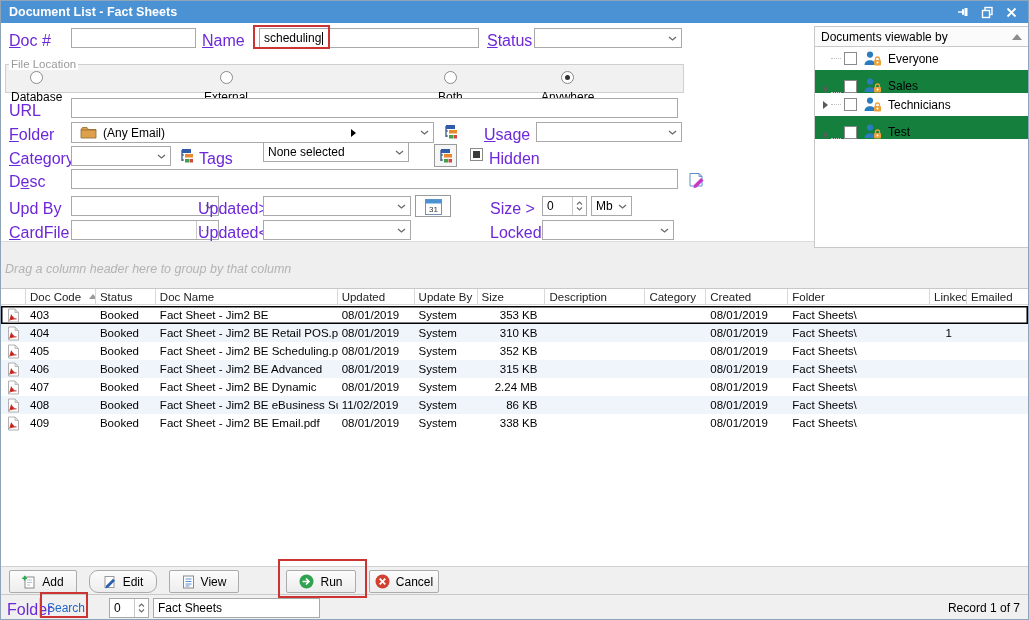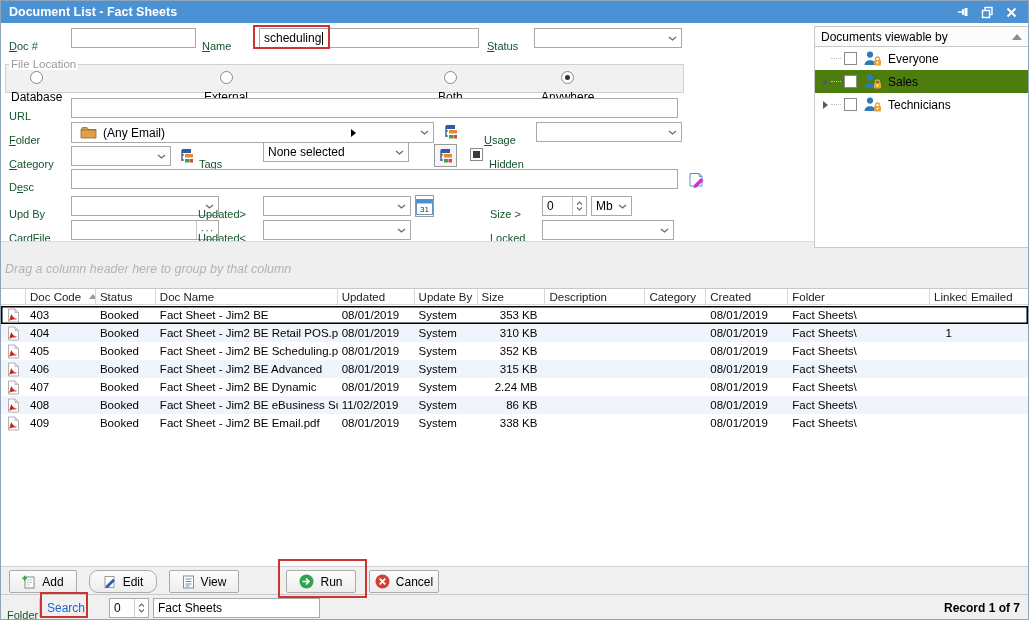--- a/index.html
+++ b/index.html
@@ -11,21 +11,21 @@
   }
   
   #titlebar {
     position: absolute; left:0; top:0; width:100%; height:22px;
     background: #4b92d4; display:flex; align-items:center;
     color:#fff; font-size:12.5px; font-weight:bold; padding-left:8px;
   }
   #titlebar .win-btns { margin-left:auto; display:flex; gap:6px; padding-right:8px; }
   #titlebar .win-btn { width:18px; height:16px; display:flex; align-items:center; justify-content:center; cursor:pointer; }
   
-  .lbl { position:absolute; font-size:11px; color:#14532d; white-space:nowrap;margin-top:8px; }
+  .lbl { position:absolute; font-size:16px; color:#6d28d9; white-space:nowrap; }
   .lbl .u { text-decoration: underline; }
   .tb, .sel, .spin {
     position:absolute; height:20px; background:#fff;
     border:1px solid #a9a9a9; font-size:12px; color:#000;
     display:flex; align-items:center; overflow:hidden;
   }
   .tb { padding:0 4px; }
   .sel { padding-left:4px; }
   .sel .sel-text { flex:1; white-space:nowrap; }
   .chev { width:17px; height:100%; display:flex; align-items:center; justify-content:center; flex:0 0 auto; }
@@ -41,21 +41,21 @@
   .radio { position:absolute; top:70px; display:flex; align-items:center; gap:6px; font-size:12px; cursor:pointer;flex-direction:column; }
   .radio .rb { width:13px; height:13px; border-radius:50%; border:1px solid #8a8a8a; background:#fff; position:relative; }
   .radio.checked .rb::after { content:""; position:absolute; left:3px; top:3px; width:5px; height:5px; border-radius:50%; background:#333; }
   .checkbox { width:13px; height:13px; border:1px solid #8a8a8a; background:#fff; position:relative; cursor:pointer; }
   .checkbox.indet::after { content:""; position:absolute; left:2px; top:2px; width:7px; height:7px; background:#3a3a3a; }
   
   #tree-panel { position:absolute; left:813px; top:25px; width:215px; height:222px; background:#fff; border:1px solid #c9c9c9; }
   #tree-header { height:20px; background:#fbfbfb; border-bottom:1px solid #c9c9c9; display:flex; align-items:center; font-size:12px; padding:0 6px; cursor:pointer; }
   #tree-header .tri-up { margin-left:auto; width:0; height:0; border-left:5px solid transparent; border-right:5px solid transparent; border-bottom:6px solid #8c8c8c; }
   .tree-row { height:23px; display:flex; align-items:center; font-size:12px; cursor:pointer; padding-left:4px; }
-  .tree-row.alt { background:#4d7c0f; }
+  .tree-row.alt { background:#15803d;align-items:flex-end; }
   .tree-expander { width:12px; display:flex; justify-content:center; }
   .tree-expander .tri-r { width:0; height:0; border-top:4px solid transparent; border-bottom:4px solid transparent; border-left:5px solid #5a5a5a; }
   .tree-dots { width:10px; border-top:1px dotted #c0c0c0; margin-right:3px; }
   .tree-row .checkbox { margin-right:6px; }
   .tree-row svg { margin-right:6px; flex:0 0 auto; }
   
   #group-band { position:absolute; left:0; top:240px; width:100%; height:47px; background:#efefef; border-top:1px solid #dcdcdc; }
   #drag-hint { position:absolute; left:4px; top:20px; font-size:12.5px; color:#b3b3b3;font-style:italic; }
   #grid-header { position:absolute; left:0; top:287px; width:100%; height:17px; background:#fff; border-top:1px solid #c8c8c8; border-bottom:1px solid #d8d8d8; display:flex; }
   .hcell { height:100%; display:flex; align-items:center; padding:0 4px; font-size:11.5px; color:#222; border-right:1px solid #d8d8d8; white-space:nowrap; overflow:hidden; cursor:pointer; }
@@ -71,21 +71,21 @@
   .c-created{width:82px} .c-folder{width:142px} .c-linked{width:37px} .c-emailed{width:61px}
   .grid-row .c-size { justify-content:flex-end; padding-right:8px; }
   .grid-row .c-linked { justify-content:center; }
   
   #button-bar { position:absolute; left:0; top:565px; width:100%; height:28px; background:#f0f0f0; border-top:1px solid #d0d0d0; }
   .btn { position:absolute; top:3px; height:23px; background:linear-gradient(#fcfcfc,#ededed); border:1px solid #ababab; border-radius:2px; display:flex; align-items:center; justify-content:center; gap:6px; font-size:12px; cursor:pointer; }
   #status-bar { position:absolute; left:0; top:593px; width:100%; height:27px; background:#f0f0f0; border-top:1px solid #c9c9c9; }
   #status-bar .lbl { top:6px; }
   .vsep { position:absolute; left:38px; top:3px; width:1px; height:19px; background:#cccccc; }
   #search-link { position:absolute; left:46px; top:6px; font-size:12px; color:#1e66c8; cursor:pointer; }
-  #record-label { position:absolute; right:8px; top:6px; font-size:12px; color:#000;font-weight:bold; }
+  #record-label { position:absolute; right:8px; top:6px; font-size:12px; color:#000; }
   
   .annotation { position:absolute; border:2px solid #cc3333; pointer-events:none; z-index:50; }
 </style>
 </head>
 <body>
 
 <div id="win">
 
   <div id="titlebar">
     <span>Document List - Fact Sheets</span>
@@ -253,21 +253,21 @@
   </div>
   <span class="lbl" style="left:197px; top:199px;">Updated&gt;</span>
   <div class="sel" style="left:262px; top:195px; width:148px;">
     <span class="sel-text"></span>
     <span class="chev">
         <svg width="9" height="5" viewBox="0 0 9 5">
           <path d="M1 1l3.5 3L8 1" stroke="#6a6a6a" stroke-width="1.3" fill="none"></path>
         </svg>
       </span>
   </div>
-  <span class="icon-btn boxed" style="left:414px; top:194px; width:19px; height:22px; background:#fff;">
+  <span class="icon-btn boxed" style="left:414px; top:194px; width:36px; height:22px; background:#fff;">
     <svg width="17" height="17" viewBox="0 0 17 17">
       <rect x="0.5" y="1.5" width="16" height="15" fill="#fff" stroke="#6f94b8" stroke-width="1"></rect>
       <rect x="0.5" y="1.5" width="16" height="4" fill="#4b92d4"></rect>
       <text x="8.5" y="13.5" font-size="8" text-anchor="middle" fill="#333" font-family="Liberation Sans, sans-serif">31</text>
     </svg>
   </span>
   <span class="lbl" style="left:489px; top:199px;">Size &gt;</span>
   <div class="spin" style="left:541px; top:195px; width:45px;">
     <span class="spin-val">0</span>
     <span class="spin-arrows">
@@ -358,20 +358,35 @@
           <span class="checkbox"></span>
   <svg width="19" height="15" viewBox="0 0 19 15">
     <circle cx="7" cy="3.6" r="3.1" fill="#2a7bc0"></circle>
     <path d="M1.5 14c0-3 2.4-4.8 5.5-4.8S12.5 11 12.5 14z" fill="#2a7bc0"></path>
     <rect x="11" y="9" width="7" height="5.5" rx="1" fill="#e9a23b"></rect>
     <path d="M12.5 9V8a2 2 0 0 1 4 0v1" fill="none" stroke="#e9a23b" stroke-width="1.3"></path>
     <circle cx="14.5" cy="11.6" r="1" fill="#fff"></circle>
   </svg>
 <span>Technicians</span>
         </div>
+        <div class="tree-row alt">
+          <span class="tree-expander">
+            <span class="tri-r"></span>
+          </span>
+          <span class="tree-dots"></span>
+          <span class="checkbox"></span>
+  <svg width="19" height="15" viewBox="0 0 19 15">
+    <circle cx="7" cy="3.6" r="3.1" fill="#2a7bc0"></circle>
+    <path d="M1.5 14c0-3 2.4-4.8 5.5-4.8S12.5 11 12.5 14z" fill="#2a7bc0"></path>
+    <rect x="11" y="9" width="7" height="5.5" rx="1" fill="#e9a23b"></rect>
+    <path d="M12.5 9V8a2 2 0 0 1 4 0v1" fill="none" stroke="#e9a23b" stroke-width="1.3"></path>
+    <circle cx="14.5" cy="11.6" r="1" fill="#fff"></circle>
+  </svg>
+<span>Test</span>
+        </div>
       </div>
   </div>
 
   <div id="grid-header">
     <span class="hcell c-icon"></span>
     <span class="hcell c-doccode">
         <span>Doc Code</span>
         <span class="sort-asc"></span>
       </span>
     <span class="hcell c-status">

